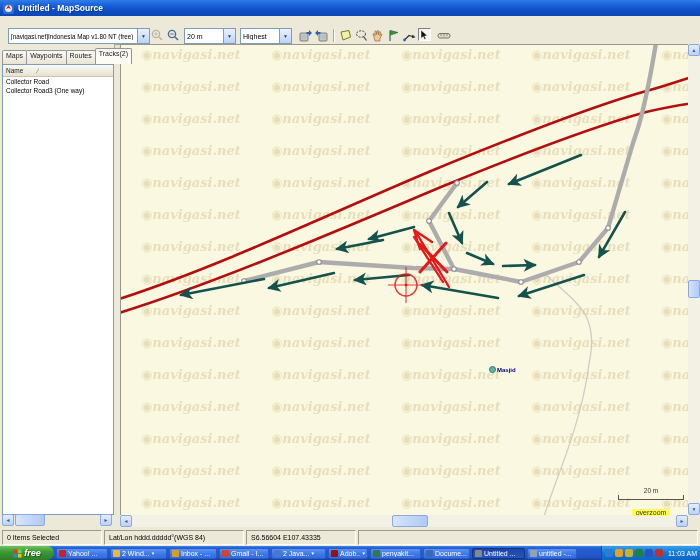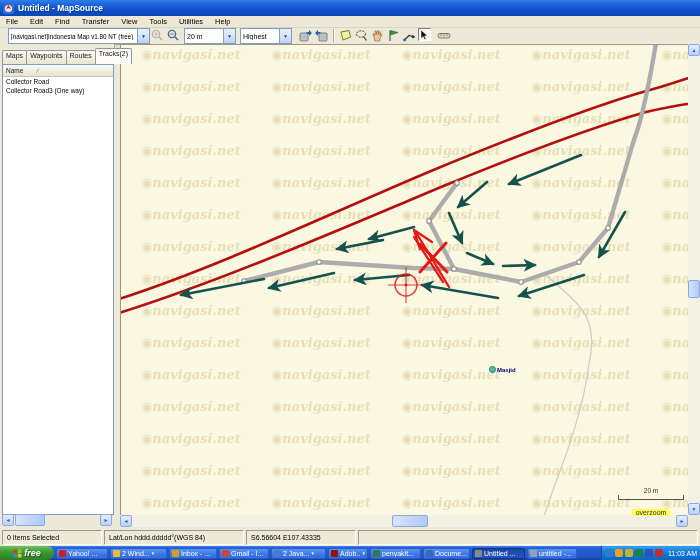--- a/index.html
+++ b/index.html
@@ -97,30 +97,20 @@
 
   <div class="titlebar">
     <svg class="appicon" viewBox="0 0 11 11">
       <rect x="0" y="0" width="11" height="11" rx="2" fill="#2F6FD0"></rect>
       <circle cx="5.5" cy="5.5" r="3.6" fill="#EDEADF"></circle>
       <path d="M5.5,2 L8,6 L5.5,5 L3,6 Z" fill="#C62222"></path>
     </svg>
     <span>Untitled - MapSource</span>
   </div>
 
-  <div class="menubar">
-      <div class="menuitem">File</div>
-      <div class="menuitem">Edit</div>
-      <div class="menuitem">Find</div>
-      <div class="menuitem">Transfer</div>
-      <div class="menuitem">View</div>
-      <div class="menuitem">Tools</div>
-      <div class="menuitem">Utilities</div>
-      <div class="menuitem">Help</div>
-    </div>
 
   <div class="toolbar">
     <div class="combo" style="left:8px;width:140px;">
       <span class="lbl">[navigasi.net]Indonesia Map v1.80 NT (free)</span>
       <span class="dd">▼</span>
     </div>
     <button class="tbtn" style="left:150px;background:none;border:none;padding:0;">
       <svg width="13" height="13" viewBox="0 0 13 13">
         <circle cx="5" cy="5" r="3.6" fill="none" stroke="#B9B6A6" stroke-width="1.4"></circle>
         <line x1="8" y1="8" x2="11" y2="11" stroke="#B9B6A6" stroke-width="1.6"></line>

